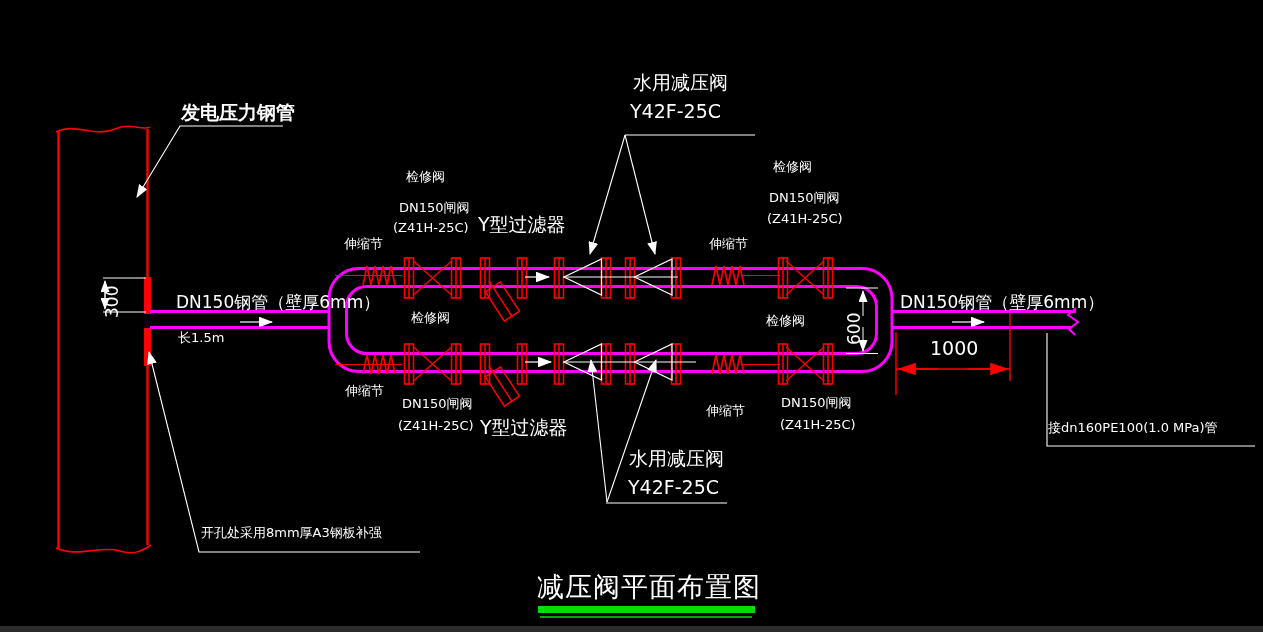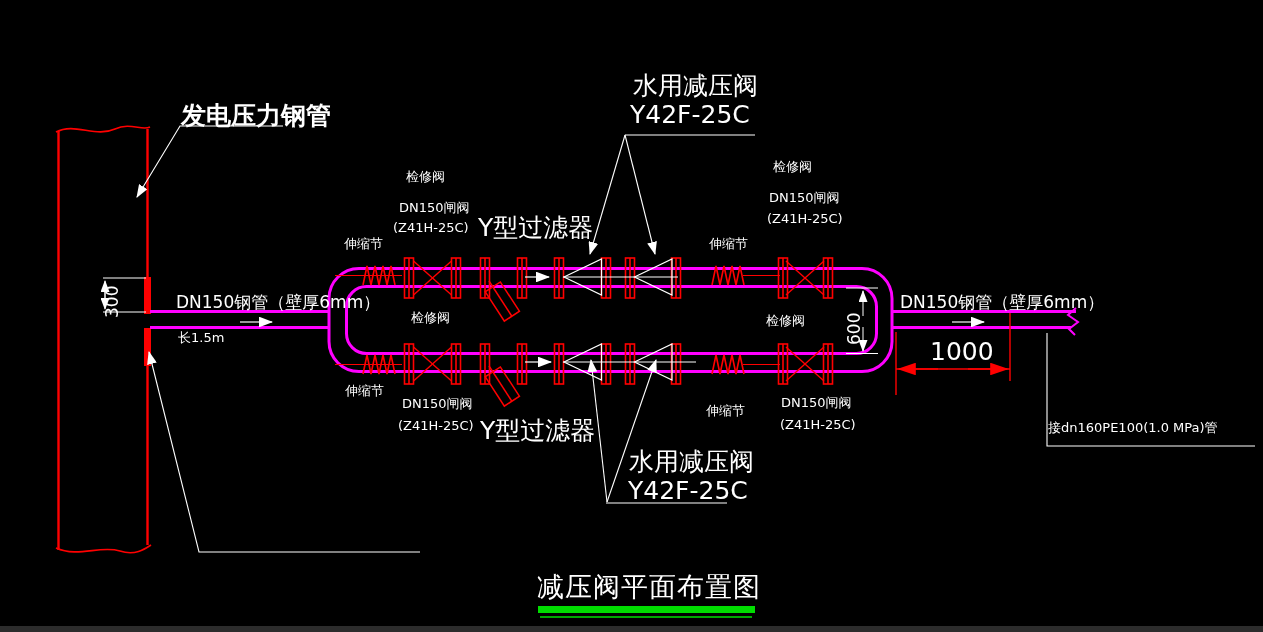--- a/index.html
+++ b/index.html
@@ -5,21 +5,21 @@
   html,body{margin:0;padding:0;background:#000;}
   .canvas{
     position:relative;width:1263px;height:632px;background:#000;overflow:hidden;
     font-family:"DejaVu Sans",sans-serif;
   }
   .canvas svg{position:absolute;left:0;top:0;}
   .lbl{
     position:absolute;color:#fff;font-size:13px;line-height:1.05;
     white-space:nowrap;font-family:"DejaVu Sans",sans-serif;
   }
-  .lbl.big{font-size:25px;}
+  .lbl.big{font-size:19px;}
   .dim-v{transform:rotate(-90deg);transform-origin:left top;font-size:17px;}
   .title-text{
     position:absolute;left:537px;top:569px;font-size:27px;color:#fff;
     letter-spacing:1px;white-space:nowrap;font-family:Liberation Mono, monospace;
   }
   .title-bar{position:absolute;left:538px;top:606px;width:217px;height:7px;background:#00dd00;}
   .title-line{position:absolute;left:540px;top:616px;width:212px;height:2px;background:#00a800;}
   .bottom-strip{position:absolute;left:0;top:626px;width:100%;height:6px;background:#2c2c2c;}
 </style>
 </head>
@@ -204,18 +204,19 @@
   <div class="lbl big" style="left:480px;top:418px;">Y型过滤器</div>
 
   <div class="lbl big" style="left:629px;top:449px;">水用减压阀</div>
   <div class="lbl big" style="left:628px;top:478px;">Y42F-25C</div>
 
   <div class="lbl" style="left:706px;top:404px;">伸缩节</div>
   <div class="lbl" style="left:781px;top:396px;">DN150闸阀</div>
   <div class="lbl" style="left:780px;top:418px;">(Z41H-25C)</div>
 
   <div class="lbl" style="left:1048px;top:421px;">接dn160PE100(1.0 MPa)管</div>
+  <div class="lbl" style="left:201px;top:526px;">开孔处采用8mm厚A3钢板补强</div>
 
   <div class="title-text">减压阀平面布置图</div>
   <div class="title-bar"></div>
   <div class="title-line"></div>
   <div class="bottom-strip"></div>
 </div>
 
 </body></html>

